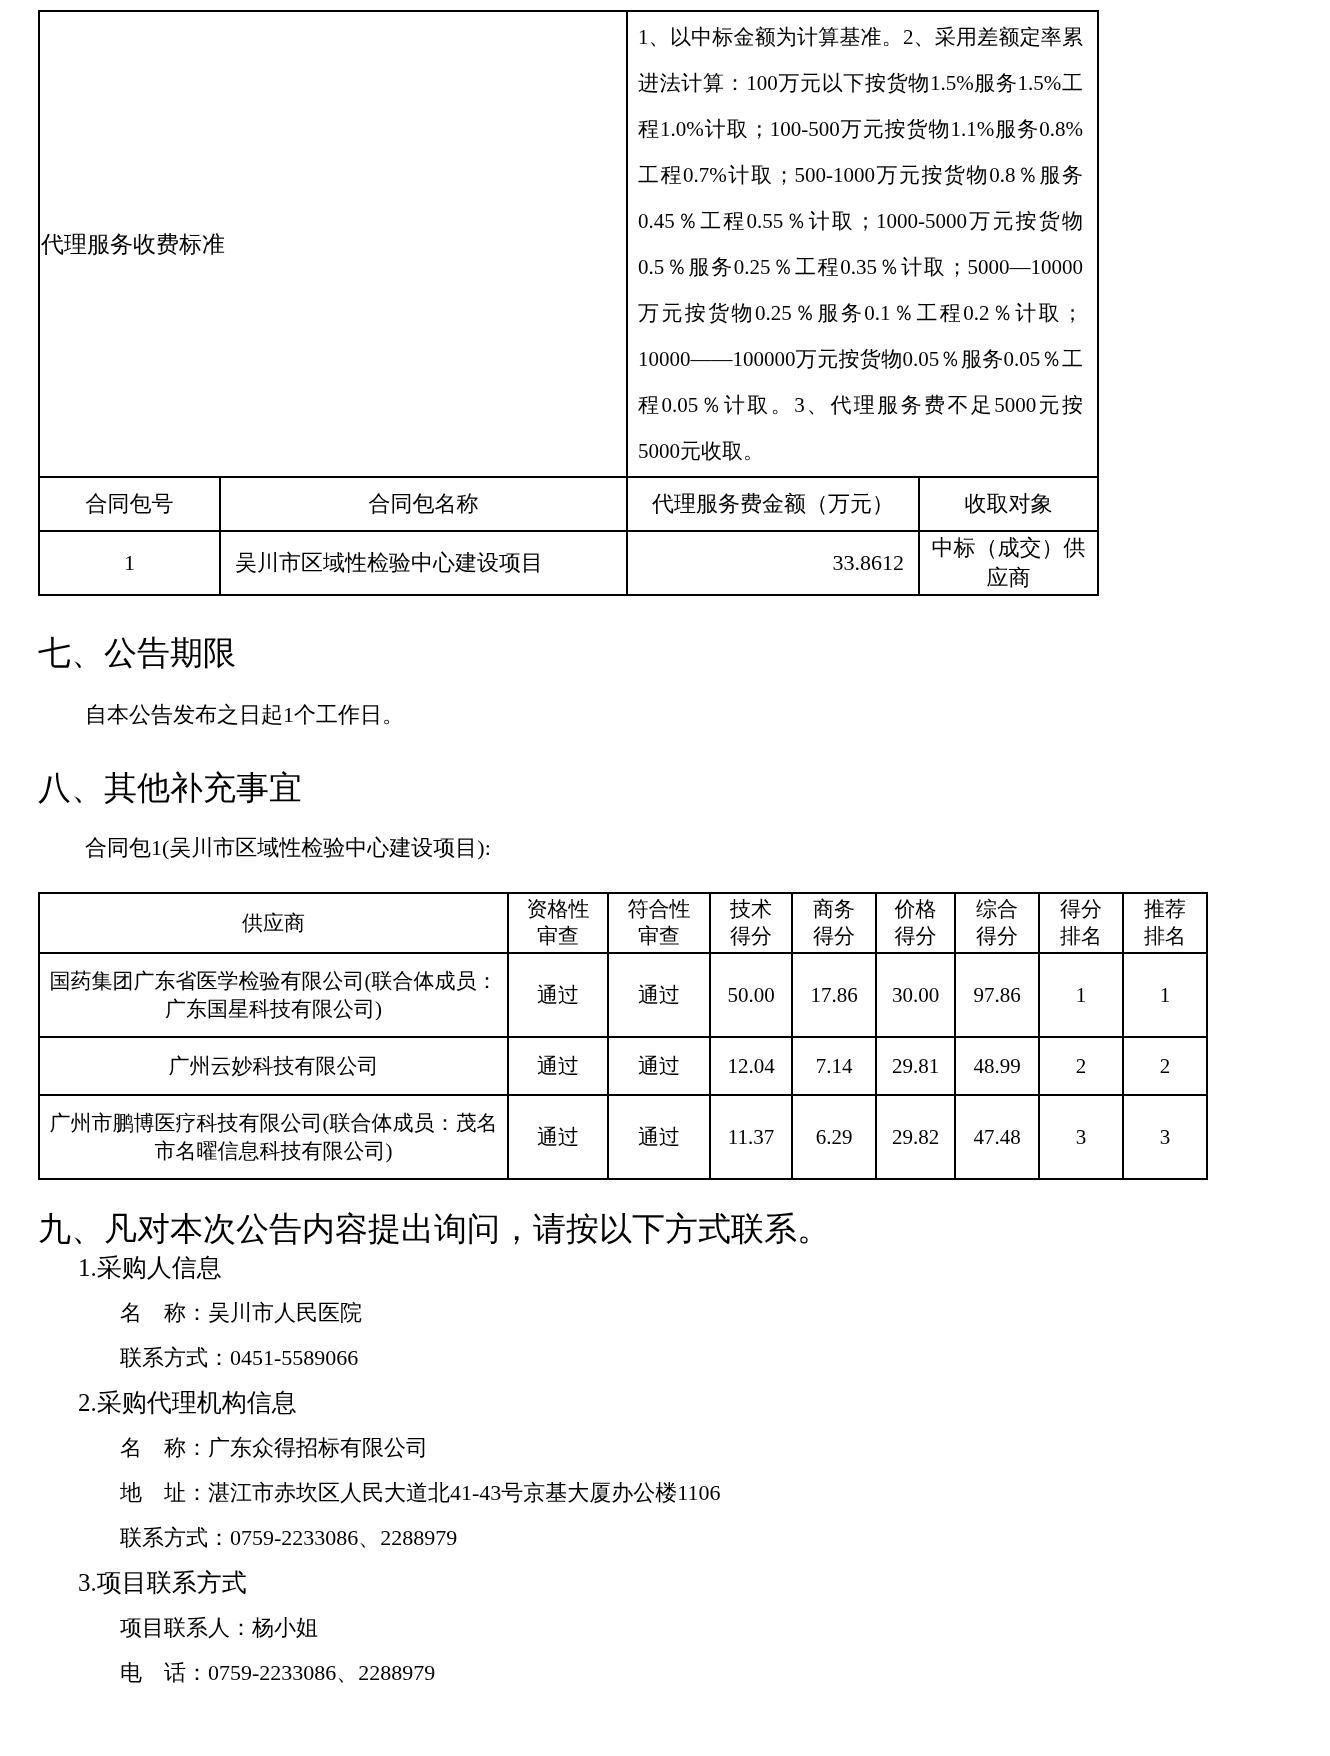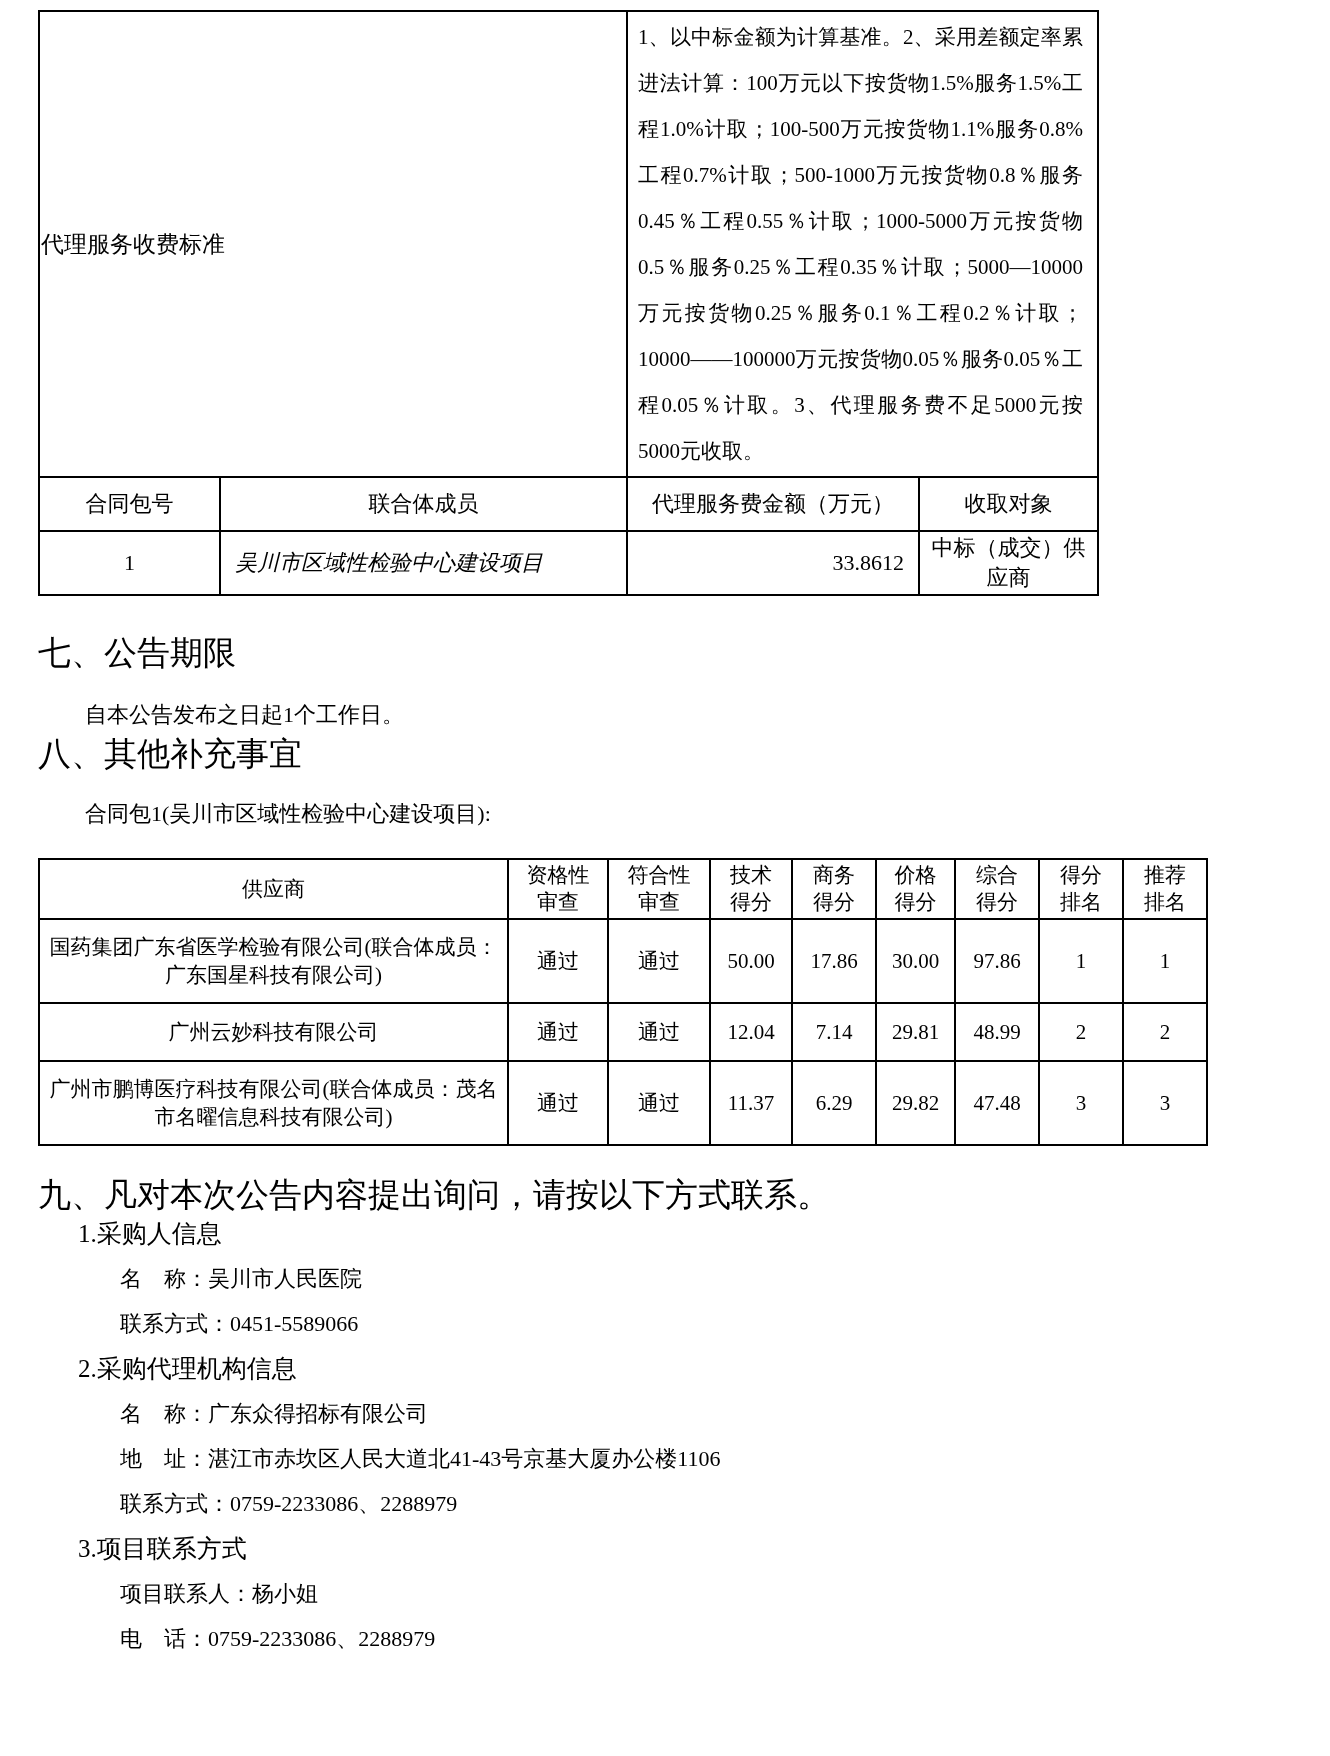--- a/index.html
+++ b/index.html
@@ -21,29 +21,29 @@
   .fee-text-cell{
     font-size:21px;line-height:46px;
     padding:2px 14px 2px 10px;
     text-align:justify;text-justify:inter-ideograph;border-radius:30px;
   }
   .pkg-header td{
     height:52px;text-align:center;font-size:22px;padding:0 4px;
   }
   .pkg-row td{height:52px;font-size:22px;}
   .cell-center{text-align:center;}
-  .cell-left{text-align:left;padding-left:14px;font-style:italic;}
+  .cell-left{text-align:left;padding-left:14px;}
   .cell-right{text-align:right;padding-right:14px;}
 
   
   .h-sec{font-size:33px;line-height:43px;font-weight:400;margin:0;}
   .h7{margin-top:36px;}
   .p-ind{font-size:22px;line-height:36px;margin:0;padding-left:47px;}
   .p7{margin-top:22px;}
-  .h8{}
+  .h8{margin-top:34px;}
   .p8{margin-top:20px;}
 
   
   .tableB{width:1168px;margin-top:26px;}
   .tableB td{font-size:21px;text-align:center;padding:2px 6px;}
   .tableB .th{height:54px;line-height:27px;white-space:pre-line;}
   .rowTall td{height:78px;line-height:28px;}
   .rowShort td{height:52px;}
 
   .h9{margin-top:28px;}
@@ -64,21 +64,21 @@
       <col style="width:292px">
       <col style="width:179px">
     </colgroup>
   <tbody>
       <tr>
     <td colspan="2" class="fee-label-cell">代理服务收费标准</td>
     <td colspan="2" class="fee-text-cell">1、以中标金额为计算基准。2、采用差额定率累进法计算：100万元以下按货物1.5%服务1.5%工程1.0%计取；100-500万元按货物1.1%服务0.8%工程0.7%计取；500-1000万元按货物0.8％服务0.45％工程0.55％计取；1000-5000万元按货物0.5％服务0.25％工程0.35％计取；5000—10000万元按货物0.25％服务0.1％工程0.2％计取；10000——100000万元按货物0.05％服务0.05％工程0.05％计取。3、代理服务费不足5000元按5000元收取。</td>
   </tr>
   <tr class="pkg-header">
     <td>合同包号</td>
-    <td>联合体成员</td>
+    <td>合同包名称</td>
     <td>代理服务费金额（万元）</td>
     <td>收取对象</td>
   </tr>
   <tr class="pkg-row">
     <td class="cell-center">1</td>
     <td class="cell-left">吴川市区域性检验中心建设项目</td>
     <td class="cell-right">33.8612</td>
     <td class="cell-center">中标（成交）供应商</td>
   </tr>
 </tbody>

